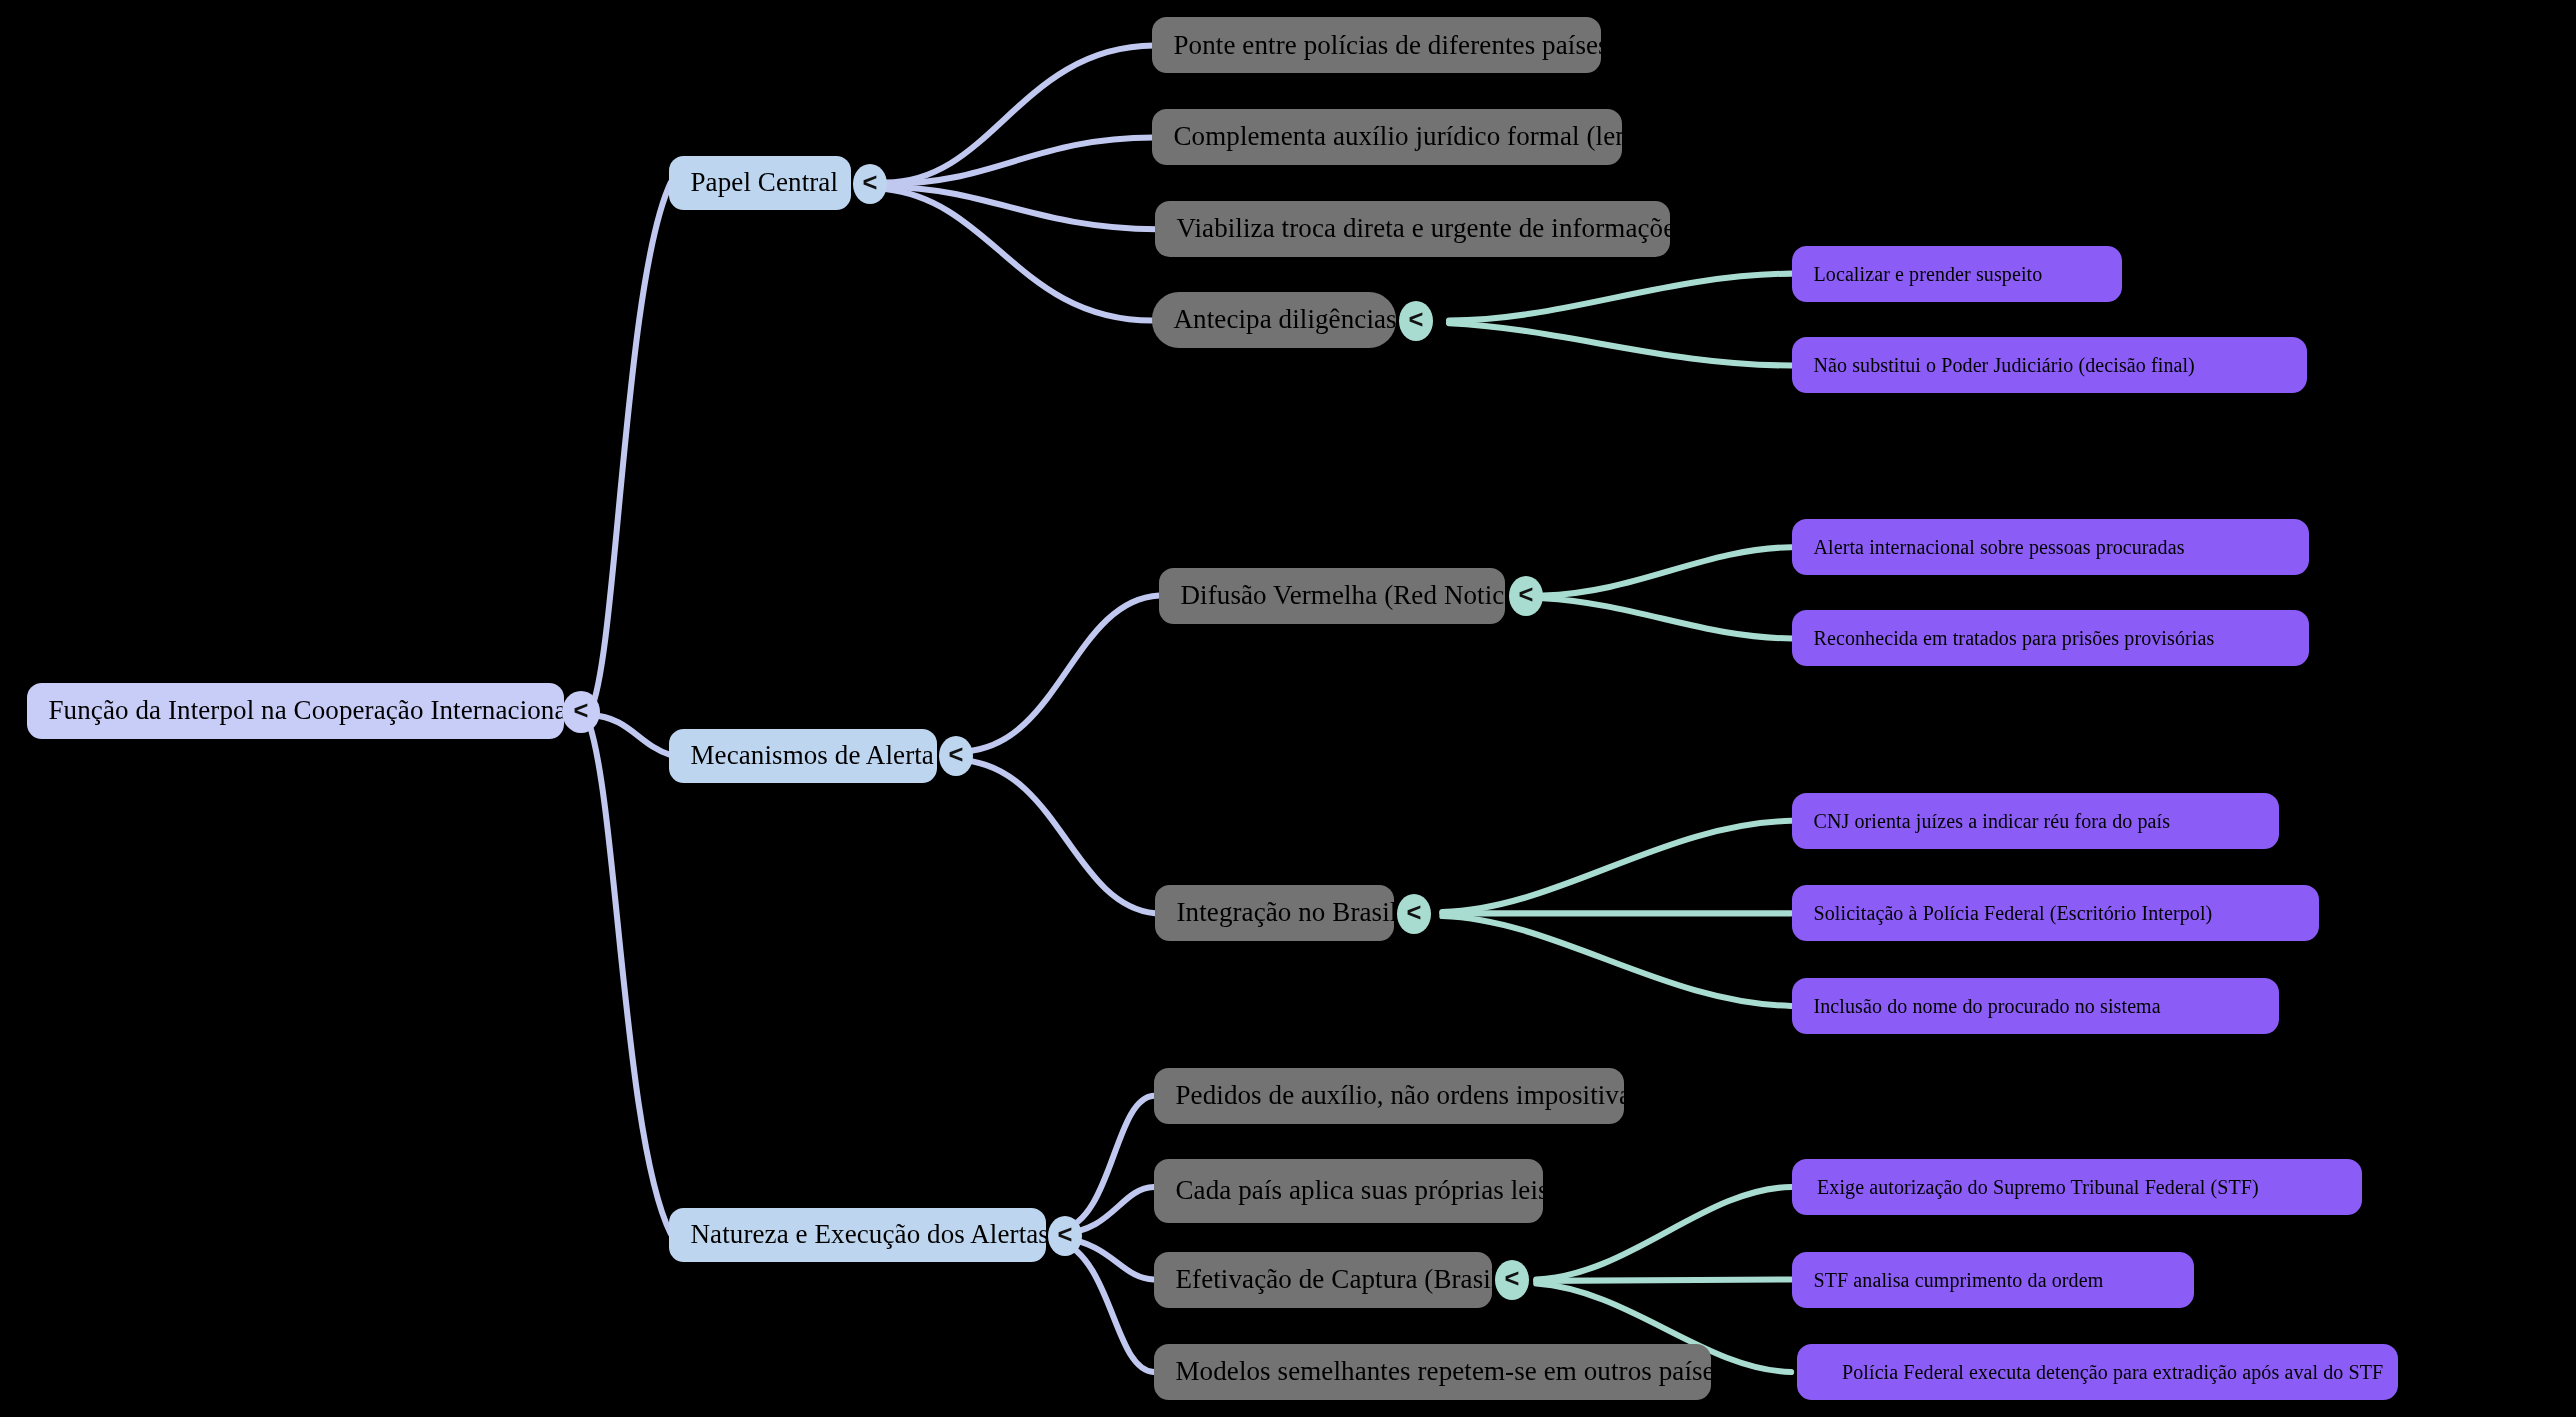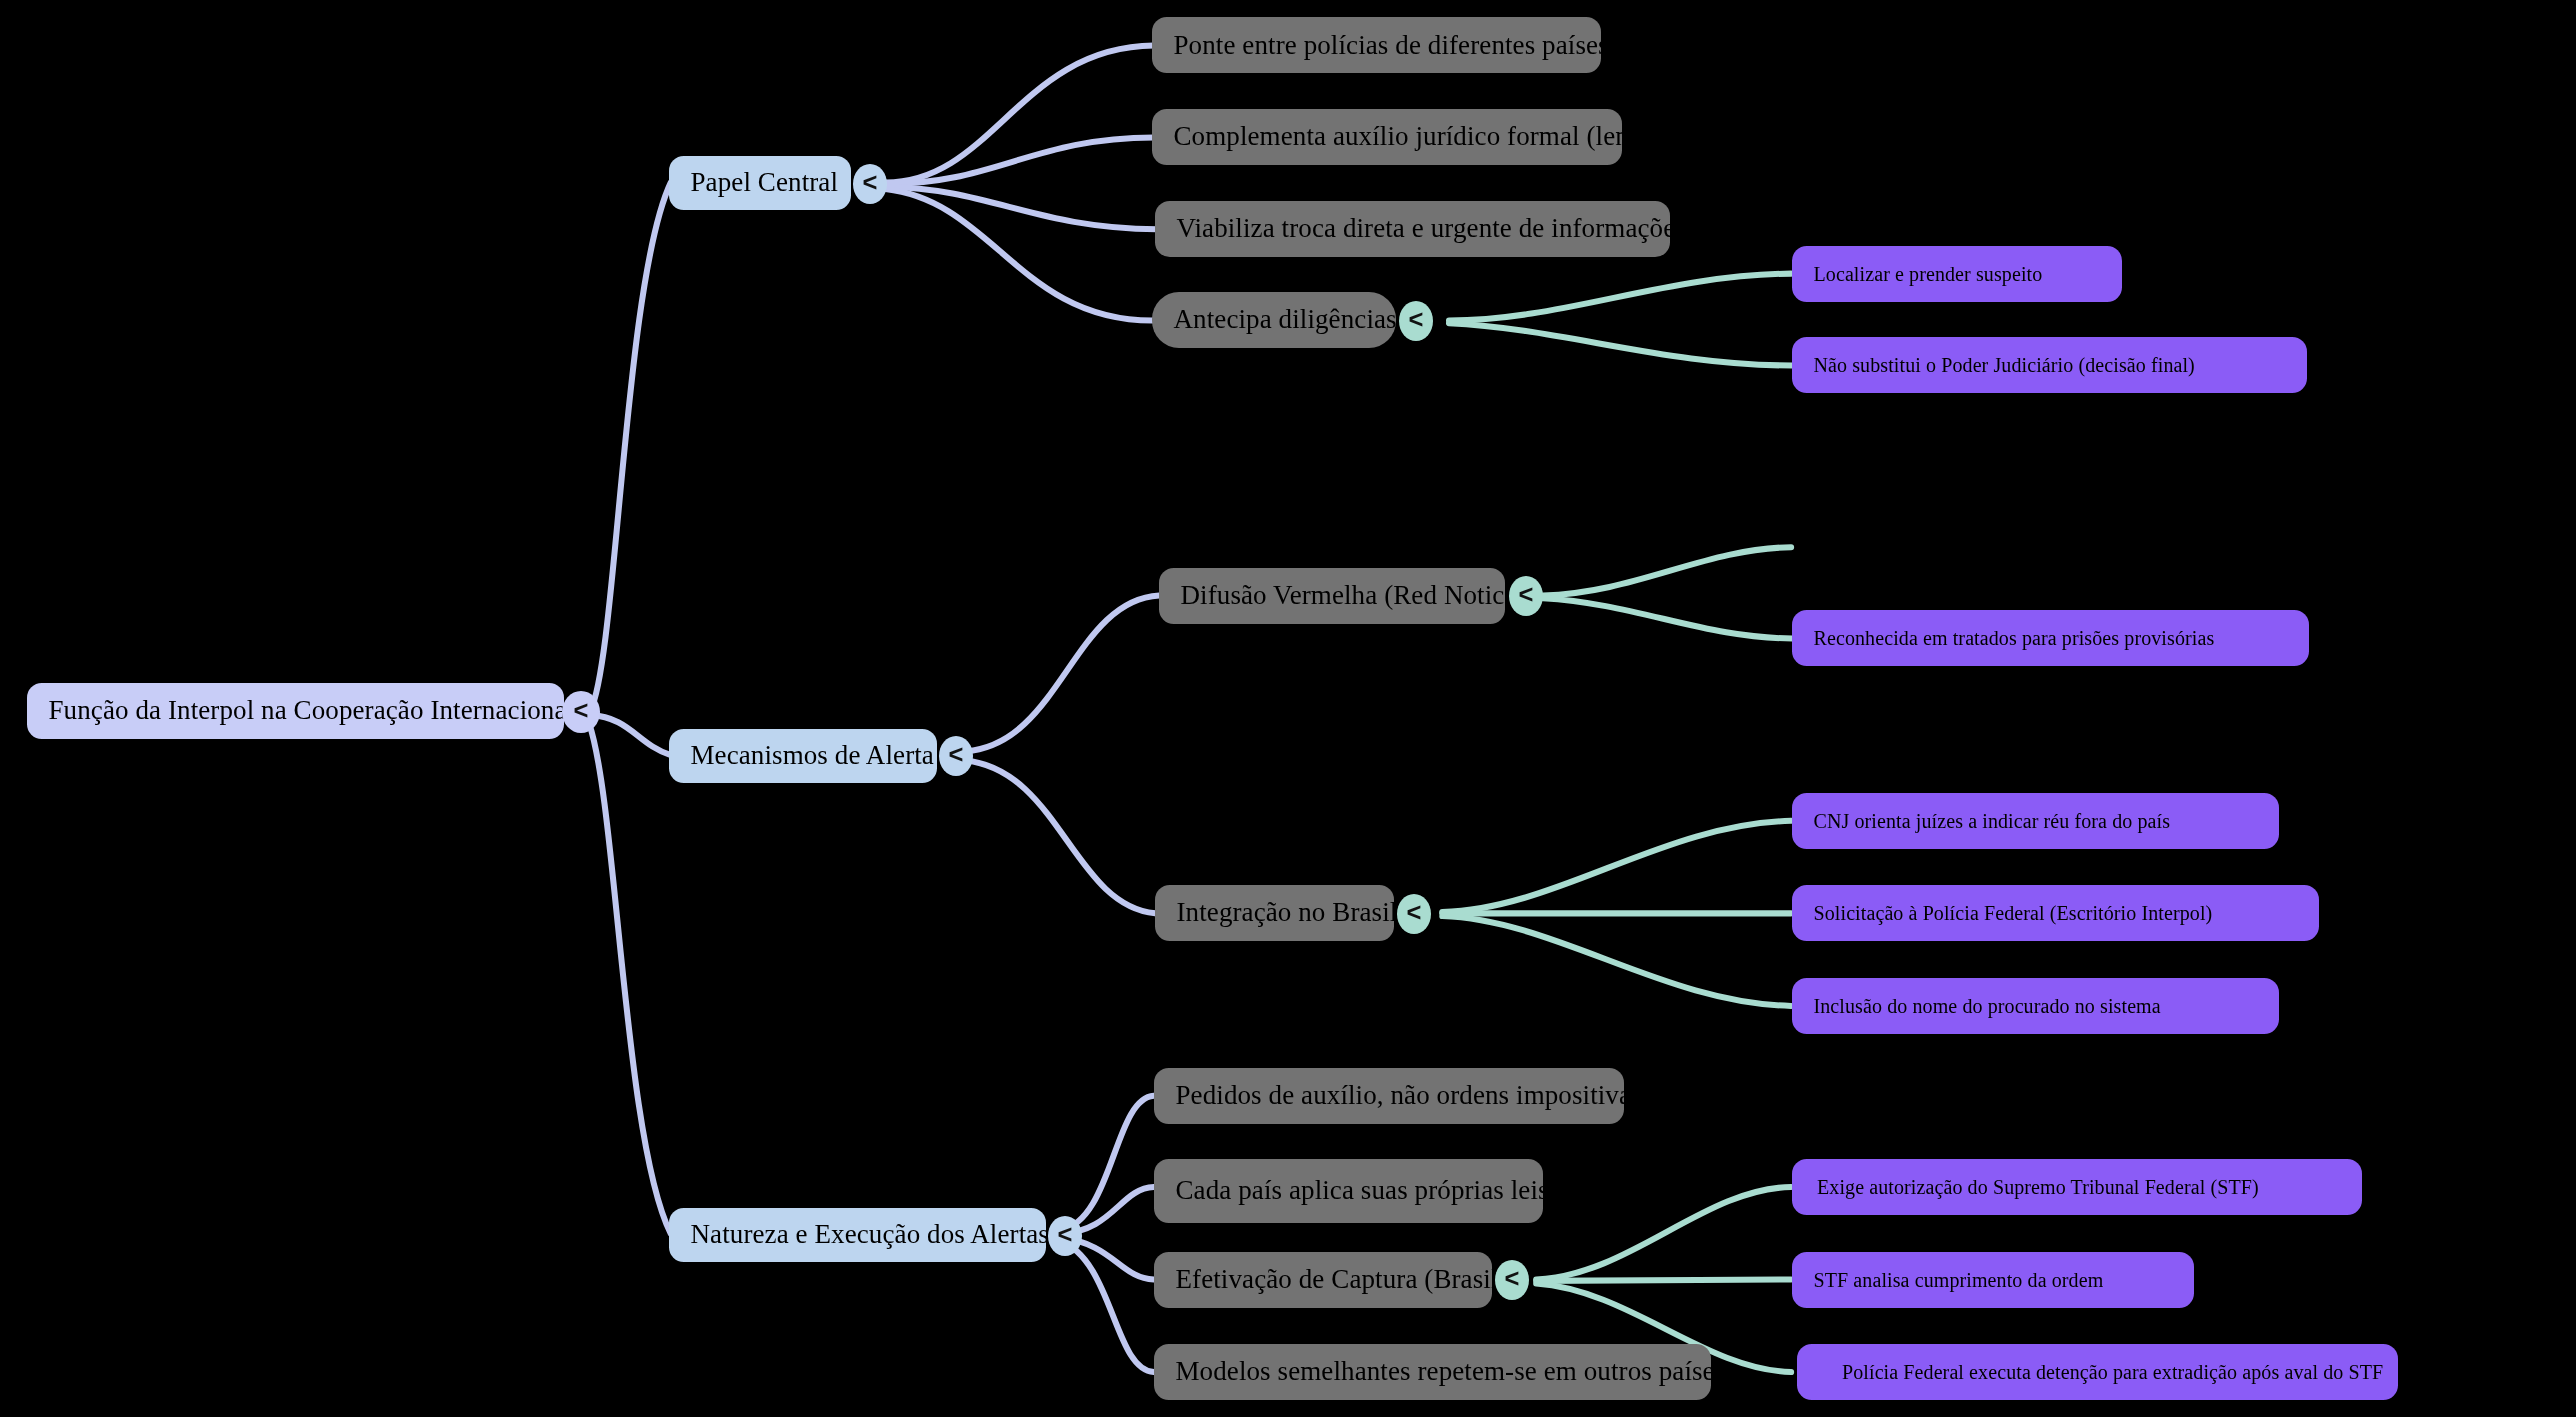--- a/index.html
+++ b/index.html
@@ -169,20 +169,23 @@
   <div class="node n-branch" style="left:669px; top:729px; width:268px; height:54px;">
     <span class="node-label">Mecanismos de Alerta</span>
   </div>
   <div class="toggle t-branch" style="left:939px; top:736px; width:34px; height:40px;">&lt;</div>
 
   <div class="node n-d2" style="left:1159px; top:568px; width:346px; height:56px;">
     <span class="node-label">Difusão Vermelha (Red Notice)</span>
   </div>
   <div class="toggle t-d2" style="left:1509px; top:576px; width:34px; height:40px;">&lt;</div>
 
+  <div class="node n-d3" style="left:1792px; top:519px; width:517px; height:56px;">
+    <span class="node-label">Alerta internacional sobre pessoas procuradas</span>
+  </div>
 
   <div class="node n-d3" style="left:1792px; top:610px; width:517px; height:56px;">
     <span class="node-label">Reconhecida em tratados para prisões provisórias</span>
   </div>
 
   <div class="node n-d2" style="left:1155px; top:885px; width:239px; height:56px;">
     <span class="node-label">Integração no Brasil</span>
   </div>
   <div class="toggle t-d2" style="left:1397px; top:894px; width:34px; height:40px;">&lt;</div>
 

